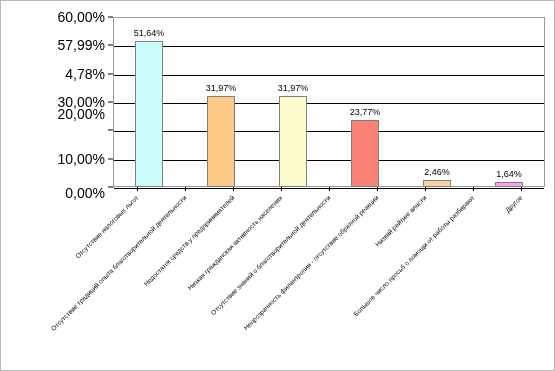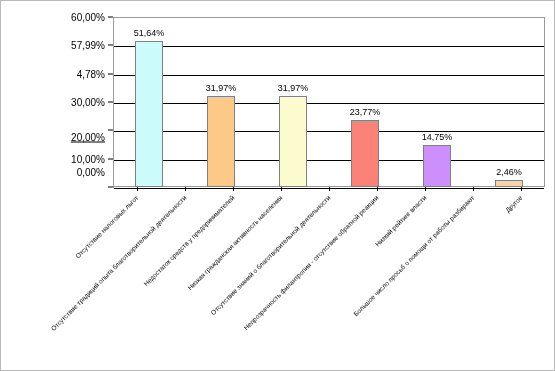--- a/index.html
+++ b/index.html
@@ -45,21 +45,21 @@
     position:absolute;
     left:56px;
     top:16px;
     width:56px;
     height:170px;
   }
   .ytick-label{
     position:absolute;
     right:8px;
     transform:translateY(-50%);
-    font-size:10px;
+    font-size:14px;
     color:#000000;
     white-space:nowrap;
     letter-spacing:0px;
   }
   .ytick-mark{
     position:absolute;
     right:0px;
     width:5px;
     height:0;
     border-top:1px solid #000000;
@@ -169,25 +169,25 @@
 
   <div id="y-axis">
       <div class="ytick-label" style="top: 0px; color: rgb(0, 0, 0);">60,00%</div>
       <div class="ytick-mark" style="top: 0px;"></div>
       <div class="ytick-label" style="top: 28.3333px; color: rgb(0, 0, 0);">57,99%</div>
       <div class="ytick-mark" style="top: 28.3333px;"></div>
       <div class="ytick-label" style="top: 56.6667px; color: rgb(0, 0, 0);">4,78%</div>
       <div class="ytick-mark" style="top: 56.6667px;"></div>
       <div class="ytick-label" style="top: 85px; color: rgb(0, 0, 0);">30,00%</div>
       <div class="ytick-mark" style="top: 85px;"></div>
-      <div class="ytick-label" style="top: 120px; color: rgb(0, 0, 0); text-decoration: underline;">20,00%</div>
+      <div class="ytick-label" style="top: 97px; color: rgb(0, 0, 0);">20,00%</div>
       <div class="ytick-mark" style="top: 113.333px;"></div>
       <div class="ytick-label" style="top: 141.667px; color: rgb(0, 0, 0);">10,00%</div>
       <div class="ytick-mark" style="top: 141.667px;"></div>
-      <div class="ytick-label" style="top: 155px; color: rgb(0, 0, 0);">0,00%</div>
+      <div class="ytick-label" style="top: 176px; color: rgb(0, 0, 0);">0,00%</div>
       <div class="ytick-mark" style="top: 170px;"></div>
     </div>
 
   <div id="bars-layer">
       <div class="bar-slot">
         <div class="bar-label" style="bottom: 149.313px;">51,64%</div>
         <div class="bar" style="height: 146.313px; background: rgb(204, 251, 252); border-color: rgb(128, 128, 128);"></div>
       </div>
       <div class="bar-slot">
         <div class="bar-label" style="bottom: 93.5817px;">31,97%</div>
@@ -195,26 +195,26 @@
       </div>
       <div class="bar-slot">
         <div class="bar-label" style="bottom: 93.5817px;">31,97%</div>
         <div class="bar" style="height: 90.5817px; background: rgb(252, 251, 205); border-color: rgb(128, 128, 128);"></div>
       </div>
       <div class="bar-slot">
         <div class="bar-label" style="bottom: 70.3483px;">23,77%</div>
         <div class="bar" style="height: 67.3483px; background: rgb(252, 129, 119); border-color: rgb(128, 128, 128);"></div>
       </div>
       <div class="bar-slot">
-        <div class="bar-label" style="bottom: 44.7917px;">14,75%</div>
-        <div class="bar" style="height: 41.7917px; background: rgb(204, 143, 251); border-color: rgb(128, 128, 128);"></div>
-      </div>
-      <div class="bar-slot">
         <div class="bar-label" style="bottom: 9.97px; margin-top: 32px;">2,46%</div>
         <div class="bar" style="height: 6.97px; background: rgb(252, 210, 160); border-color: rgb(128, 128, 128);"></div>
+      </div>
+      <div class="bar-slot">
+        <div class="bar-label" style="bottom: 7.64667px;">1,64%</div>
+        <div class="bar" style="height: 4.64667px; background: rgb(251, 159, 251); border-color: rgb(128, 128, 128);"></div>
       </div>
     </div>
 
   <div id="x-ticks">
       <div class="xtick-slot">
         <div class="xtick-mark"></div>
       </div>
       <div class="xtick-slot">
         <div class="xtick-mark"></div>
       </div>

